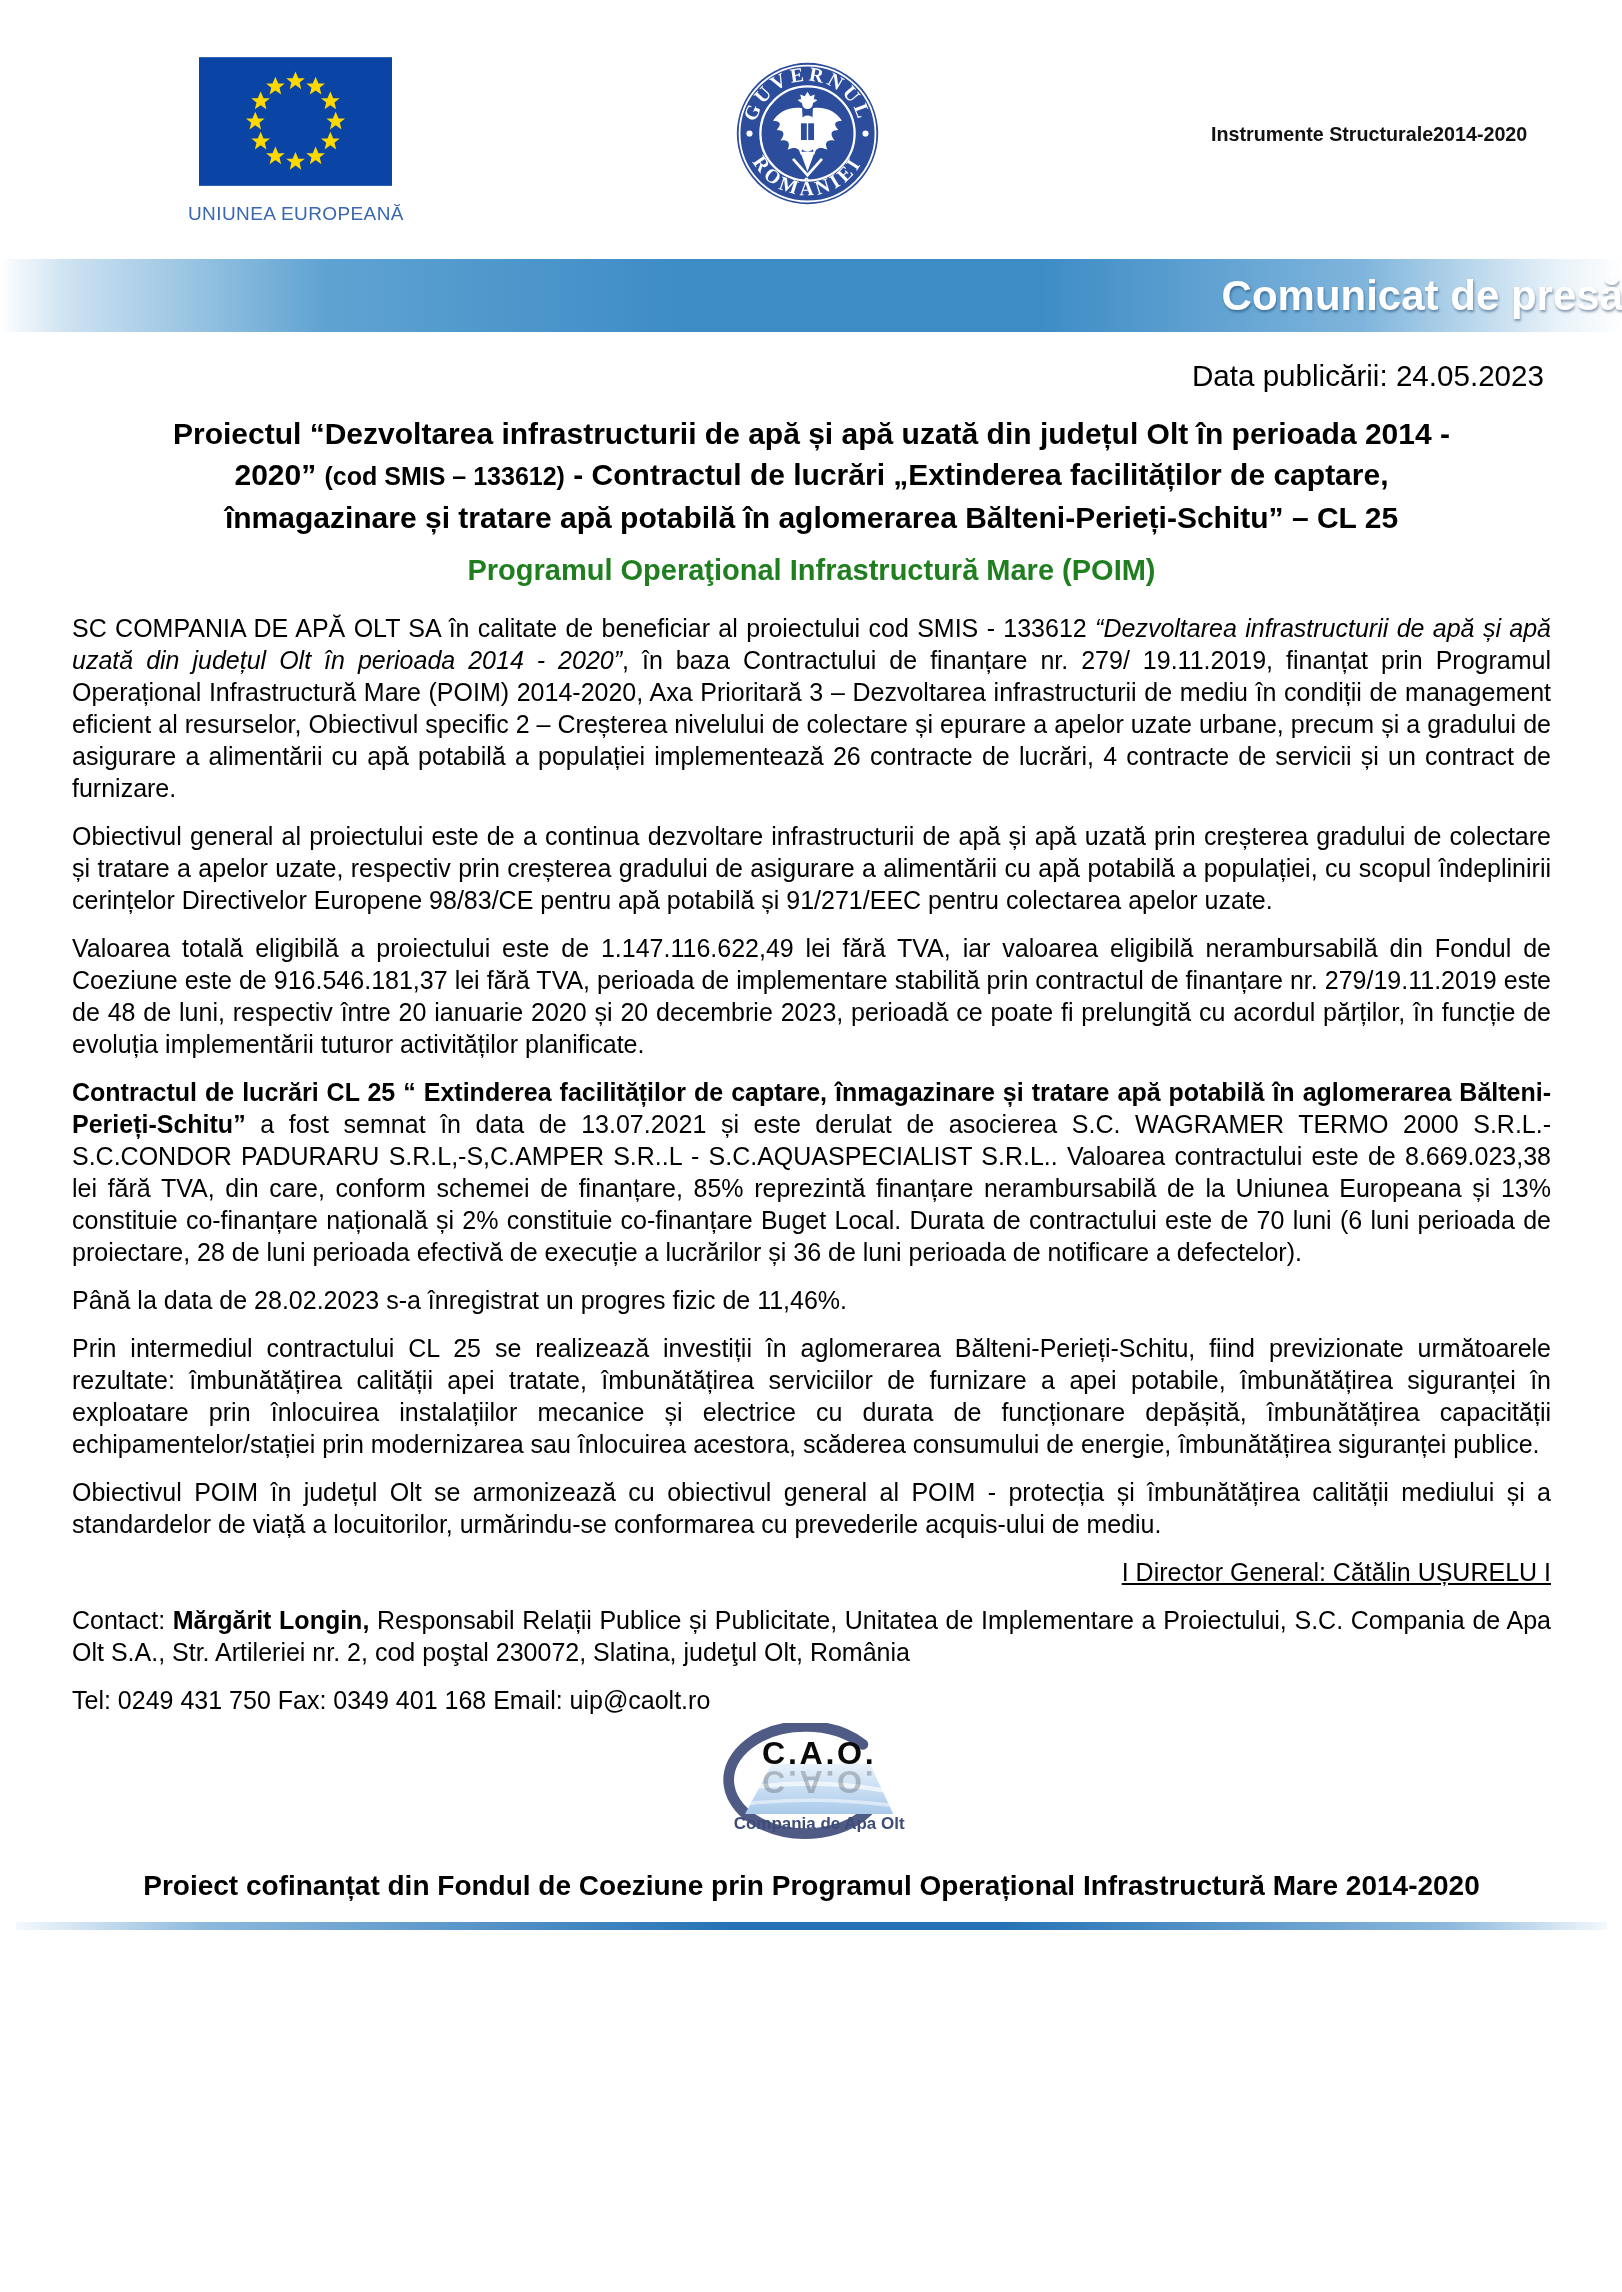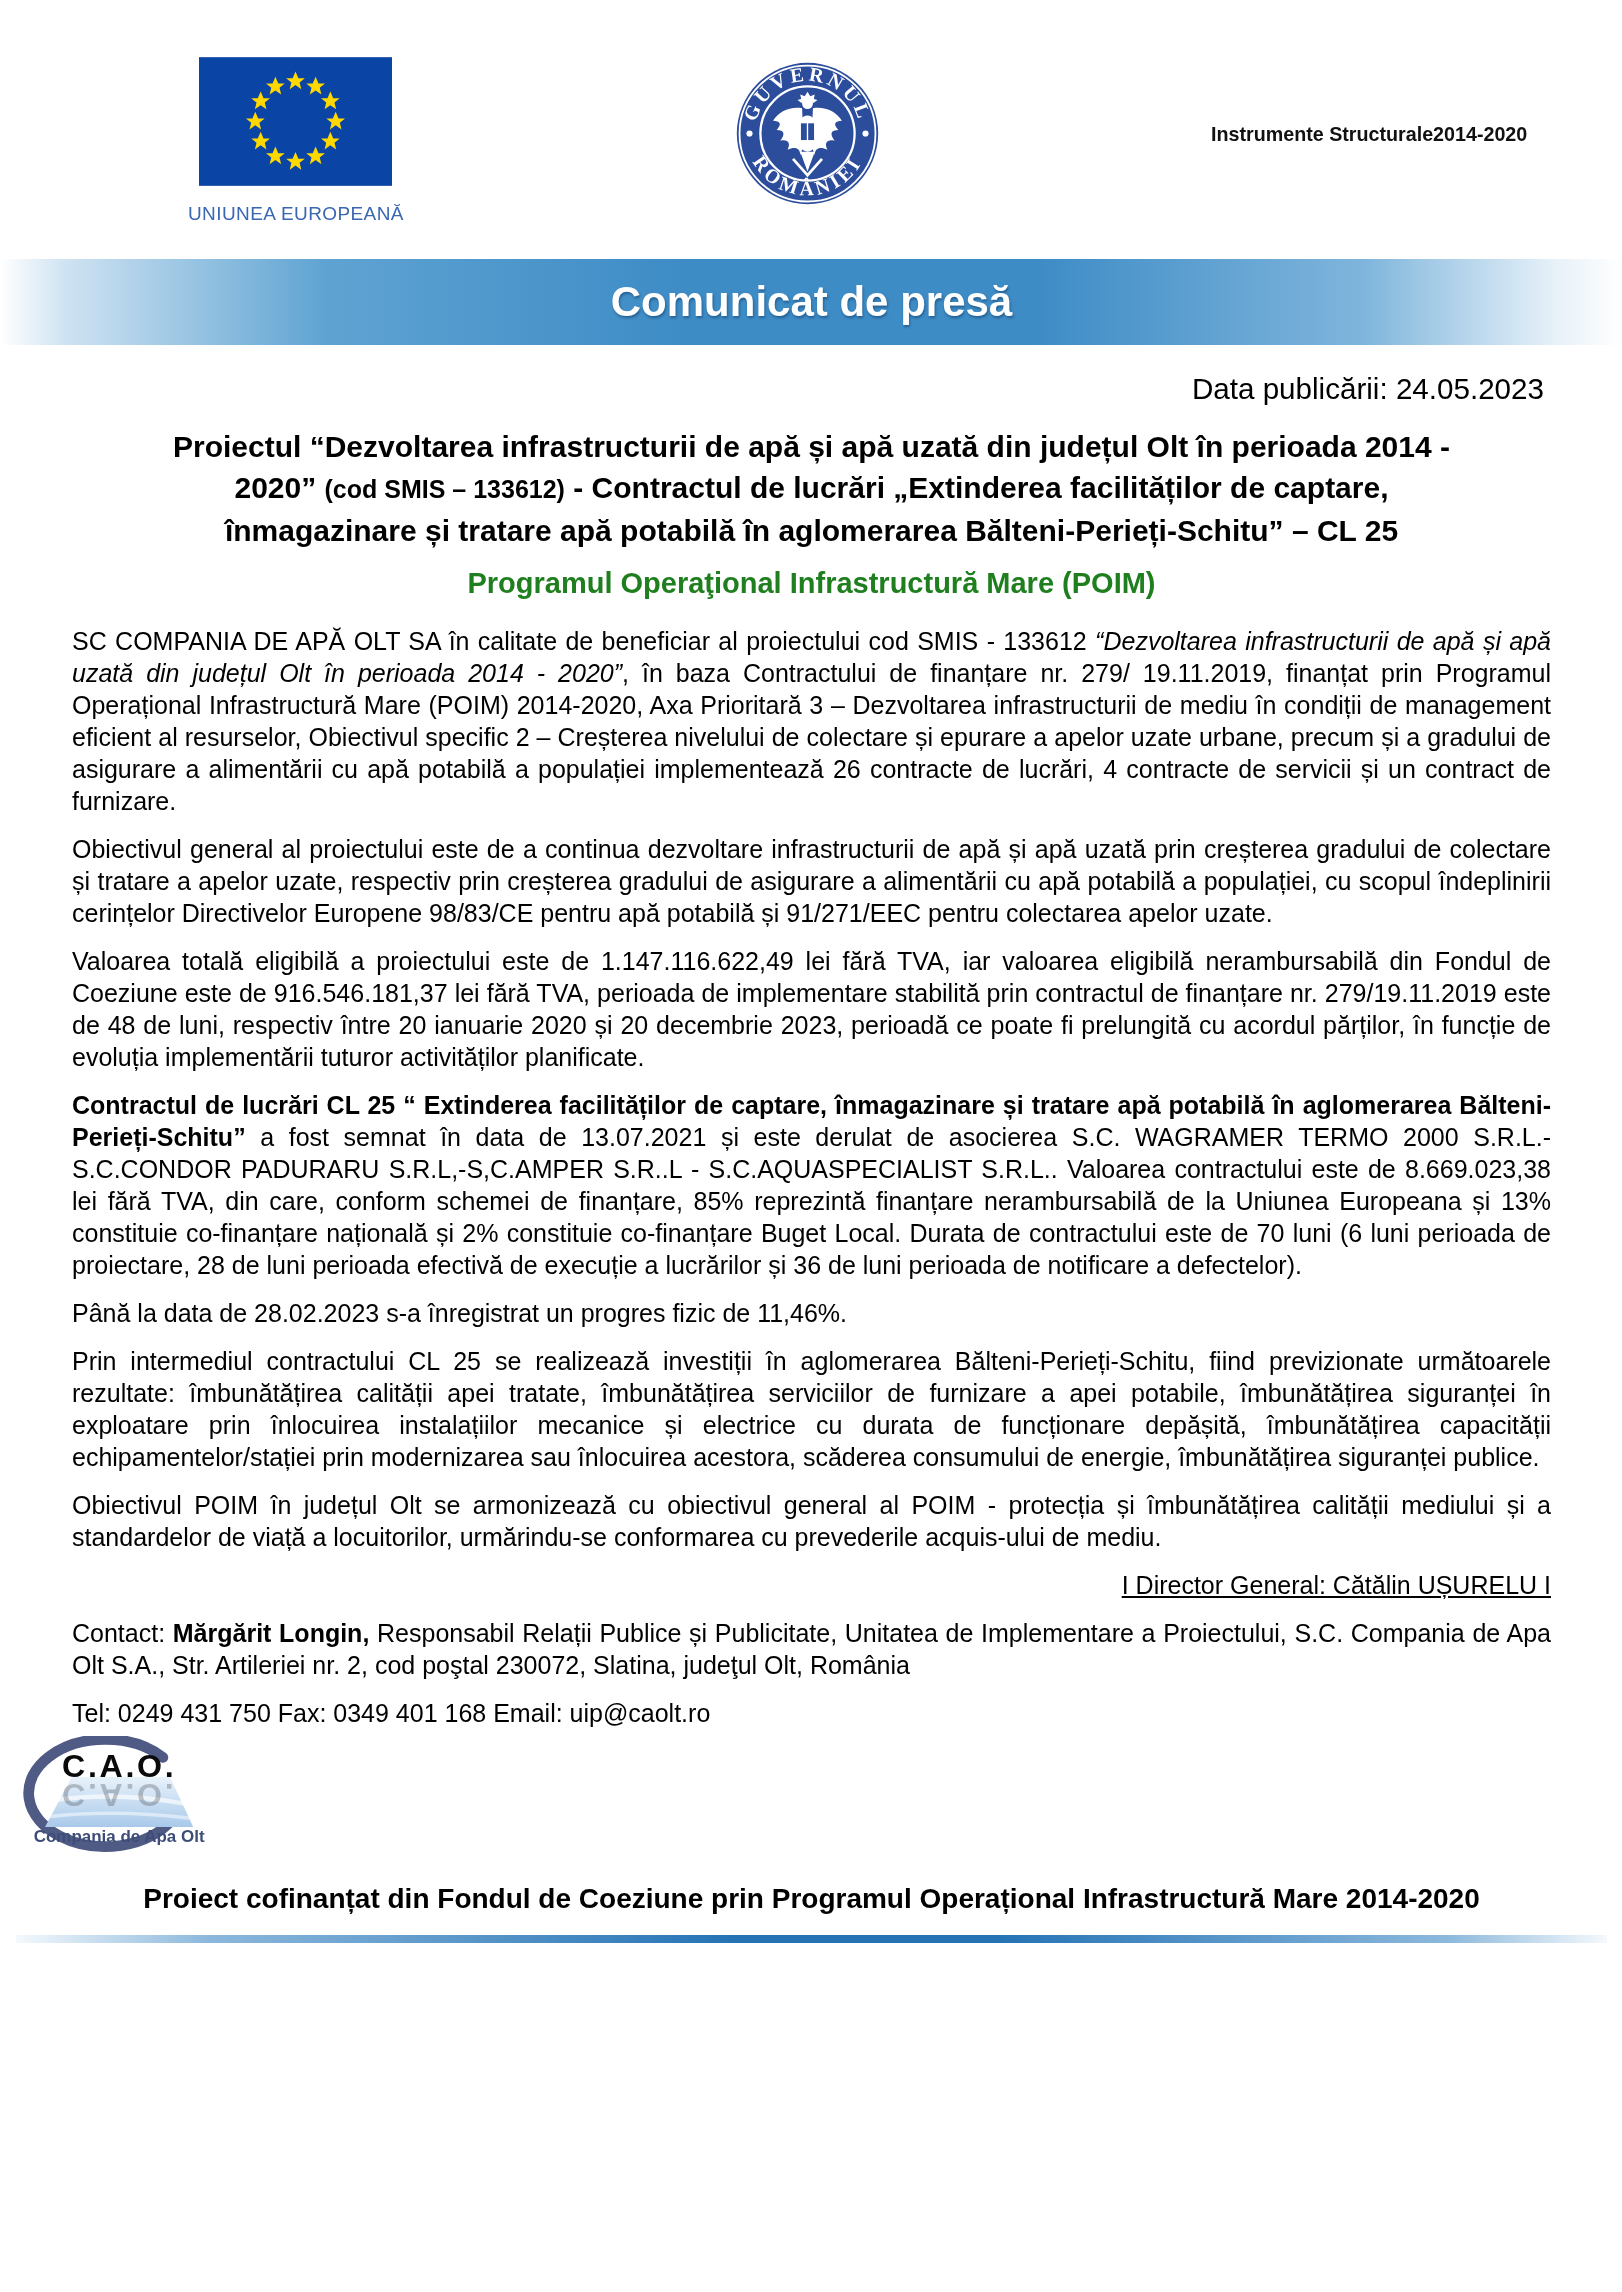--- a/index.html
+++ b/index.html
@@ -8,40 +8,40 @@
 
   
   .logos{display:flex;justify-content:space-between;align-items:flex-start;padding:57px 125px 0 188px;}
   .eu-block{width:215px;text-align:center;}
   .eu-label{margin-top:14.3px;font-size:19px;letter-spacing:0.4px;color:#3A67B2;white-space:nowrap;}
   .gov-block{margin-top:3.6px;}
   .instr-block{width:287px;display:flex;align-items:center;}
   .instr-caption{font-size:19.7px;font-weight:700;color:#111;line-height:24px;white-space:nowrap;}
 
   
-  .banner{margin-top:34px;height:86px;display:flex;align-items:center;justify-content:center;
+  .banner{margin-top:34px;height:73px;display:flex;align-items:center;justify-content:flex-end;
     background:linear-gradient(90deg,#ffffff 0%,#cfe3f2 4%,#5fa3d2 20%,#3E8CC6 42%,#3E8CC6 64%,#7fb5dc 84%,#e8f2f9 96%,#ffffff 100%);}
   .banner-title{color:#fff;font-size:42px;font-weight:700;text-shadow:0.9px 1.8px 2.7px rgba(0,40,80,.45);}
 
   .date-line{margin-top:27px;padding-right:79px;text-align:right;font-size:29.6px;}
 
   .doc-title{width:1343px;margin:19.7px auto 0;text-align:center;font-weight:700;font-size:30px;line-height:41px;}
   .doc-title .sm{font-size:25px;}
 
   .section-heading{margin-top:16px;text-align:center;color:#1F7F1F;font-weight:700;font-size:29px;}
 
   .content{padding:25px 72px 0;}
   .para{margin:0 0 16px;font-size:25px;line-height:32px;text-align:justify;}
   .para:last-child{margin-bottom:0;}
   .align-right{text-align:right;text-decoration:underline;}
   .align-left{text-align:left;}
   .b{font-weight:700;}
   .i{font-style:italic;}
 
-  .cao{display:flex;margin-top:7.2px;}
+  .cao{display:flex;justify-content:center;margin-top:7.2px;}
 
   .cofinance{margin-top:22px;text-align:center;font-weight:700;font-size:28px;}
   .bottom-line{height:8px;margin:19.7px 16px 0;
     background:linear-gradient(90deg,#f4f9fd 0%,#8cb8dc 12%,#2573b5 45%,#2573b5 62%,#8cb8dc 90%,#f4f9fd 100%);}
 </style>
 </head>
 <body>
 
 <div class="page">
 

